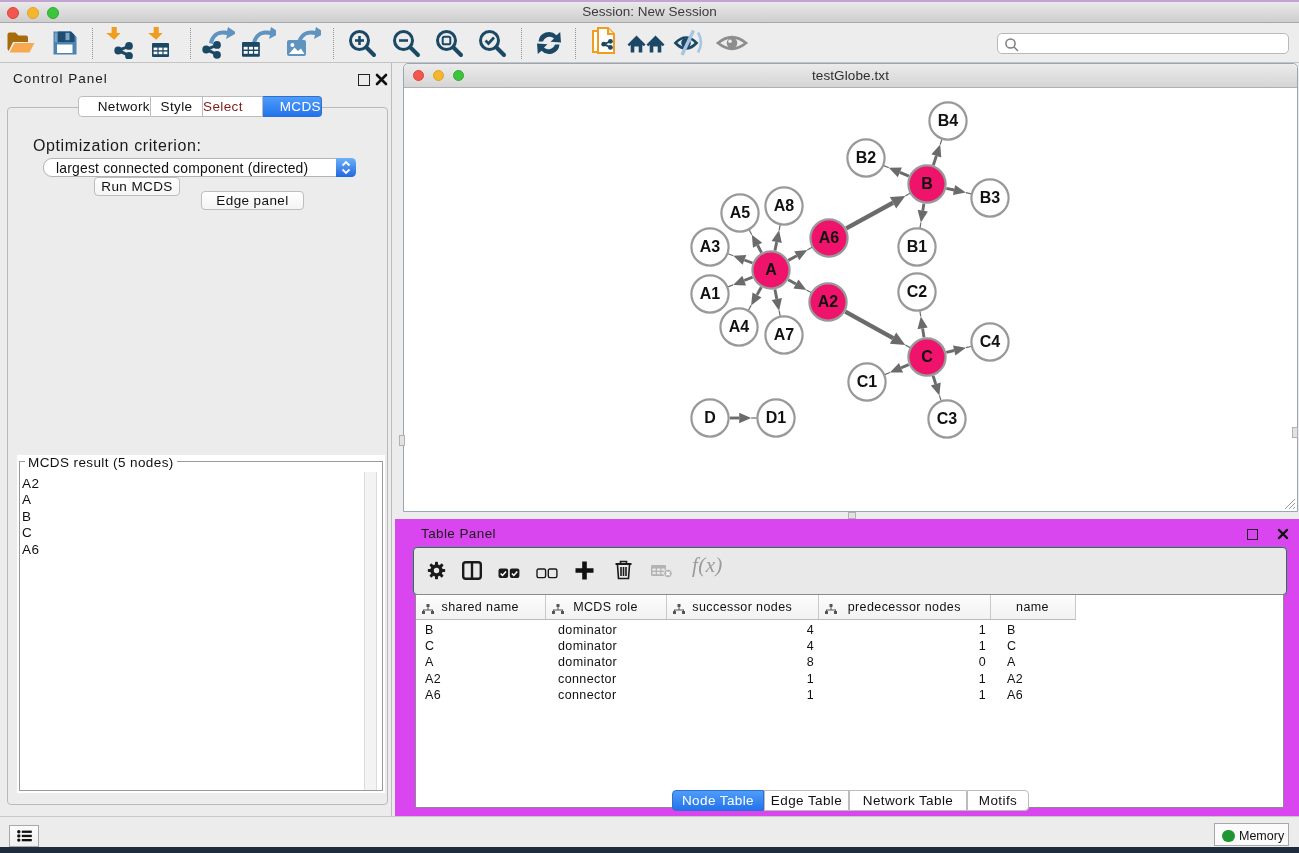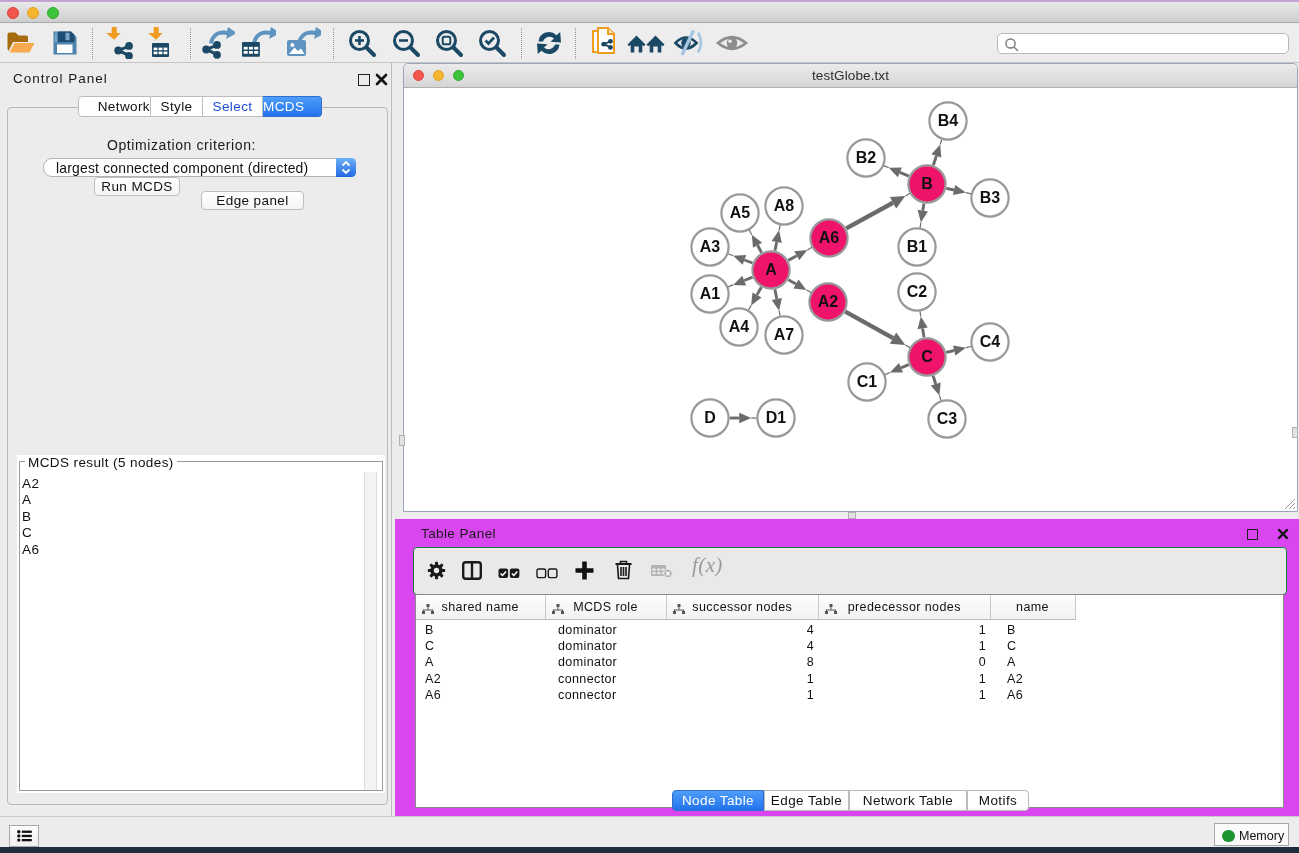--- a/index.html
+++ b/index.html
@@ -6,20 +6,21 @@
 .tl { position:absolute; top:6px; width:11px; height:11px; border-radius:50%; border:0.5px solid; box-sizing:border-box; }
 .mbtn { position:absolute; height:19px; background:linear-gradient(#ffffff,#f4f4f4); border:1px solid #bdbdbd;
   border-radius:4px; font-size:13.5px; text-align:center; line-height:18px; color:#111; box-sizing:border-box; }
 </style></head>
 <body>
 <div style="position:absolute;left:0;top:0;width:1299px;height:2px;background:#c2a3d2"></div>
 <div style="position:absolute;left:0;top:2px;width:1299px;height:20px;background:linear-gradient(#e9e9e9,#cecece);border-bottom:1px solid #a8a8a8;box-sizing:content-box">
   <div style="position:absolute;left:7px;top:4.5px;width:12px;height:12px;border-radius:50%;background:#f2574e;border:0.5px solid #e14138;box-sizing:border-box"></div>
   <div style="position:absolute;left:27px;top:4.5px;width:12px;height:12px;border-radius:50%;background:#f5b52f;border:0.5px solid #e0a223;box-sizing:border-box"></div>
   <div style="position:absolute;left:47px;top:4.5px;width:12px;height:12px;border-radius:50%;background:#3cc43c;border:0.5px solid #2fab30;box-sizing:border-box"></div>
+  <div style="position:absolute;left:0;right:0;top:2px;text-align:center;font-size:13.5px;letter-spacing:0px;color:#3b3b3b">Session: New Session</div>
 </div>
 <div style="position:absolute;left:0;top:23px;width:1299px;height:40px;background:#ededed;border-bottom:1px solid #c4c4c4;box-sizing:border-box">
 <div style="position:absolute;left:7px;top:9px;width:28px;height:21px"><svg width="28" height="21" viewBox="0 0 28 21">
         <path d="M0.5 17 V2.5 Q0.5 0.5 2.5 0.5 H8.5 L11.5 3.5 H19 Q21 3.5 21 5.5 V10 H6 L1.5 19z" fill="#a66b0d"></path>
         <path d="M2.5 20.5 L7.5 11 H27.5 L22.5 20.5z" fill="#f6a94e"></path>
       </svg></div>
     <div style="position:absolute;left:53px;top:8px;width:24px;height:24px"><svg width="24" height="24" viewBox="0 0 24 24">
         <path d="M0.5 0.5 H18 L23.5 6 V23.5 H0.5z" fill="#4d83ac"></path>
         <path d="M5 0.5 H18 L21.5 4 V11 H5z" fill="#1d4d72"></path>
         <rect x="12.5" y="1.8" width="4" height="7.4" fill="#7aa7c8"></rect>
@@ -183,24 +184,24 @@
   <div style="position:absolute;left:13px;top:8px;font-size:13.5px;letter-spacing:1px;color:#1a1a1a">Control Panel</div>
   <div style="position:absolute;left:358px;top:11px;width:10px;height:10px;border:1.6px solid #222"></div>
   <svg style="position:absolute;left:375px;top:10px" width="13" height="13" viewBox="0 0 13 13">
       <path d="M2 2 L11 11 M11 2 L2 11" stroke="#111" stroke-width="2.6" stroke-linecap="round"></path>
     </svg>
   <div style="position:absolute;left:7px;top:44px;width:379px;height:696px;border:1px solid #b9b9b9;border-radius:4px"></div>
 </div>
 <div id="tabs">
   <div style="position:absolute;left:78px;top:96px;width:73px;height:21px;background:#fff;color:#111;border:1px solid #bcbcbc;border-radius:4px 0 0 4px;border-left-width:1px;font-size:13.5px;text-align:right;line-height:20px;box-sizing:border-box">Network</div>
     <div style="position:absolute;left:151px;top:96px;width:52px;height:21px;background:#fff;color:#111;border:1px solid #bcbcbc;border-left-width:0px;font-size:13.5px;text-align:center;line-height:20px;box-sizing:border-box">Style</div>
-    <div style="position:absolute;left:203px;top:96px;width:60px;height:21px;background:#fff;color:#1d4ed8;border:1px solid #bcbcbc;border-left-width:0px;font-size:13.5px;text-align:center;line-height:20px;box-sizing:border-box">Select</div>
-    <div style="position:absolute;left:263px;top:96px;width:59px;height:21px;background:linear-gradient(#4f9df9,#2273ec);color:#fff;border:1px solid #2e6fd0;border-radius:0 4px 4px 0;border-left-width:0px;font-size:13.5px;text-align:left;line-height:20px;box-sizing:border-box">MCDS</div>
-</div>
-<div style="position:absolute;left:25px;top:137px;width:313px;text-align:center;font-size:14px;letter-spacing:0.6px;color:#1a1a1a">Optimization criterion:</div>
+    <div style="position:absolute;left:203px;top:96px;width:60px;height:21px;background:#fff;color:#7f1d1d;border:1px solid #bcbcbc;border-left-width:0px;font-size:13.5px;line-height:20px;box-sizing:border-box">Select</div>
+    <div style="position:absolute;left:263px;top:96px;width:59px;height:21px;background:linear-gradient(#4f9df9,#2273ec);color:#fff;border:1px solid #2e6fd0;border-radius:0 4px 4px 0;border-left-width:0px;font-size:13.5px;text-align:right;line-height:20px;box-sizing:border-box">MCDS</div>
+</div>
+<div style="position:absolute;left:33px;top:137px;width:313px;font-size:16px;letter-spacing:0.6px;color:#1a1a1a">Optimization criterion:</div>
 <div style="position:absolute;left:43px;top:158px;width:313px;height:19px;background:#fff;border:1px solid #b3b3b3;border-radius:9px;box-sizing:border-box">
   <div style="position:absolute;left:12px;top:0;line-height:18px;font-size:13.9px;letter-spacing:0.2px;color:#111;white-space:nowrap">largest connected component (directed)</div>
   <div style="position:absolute;right:-1px;top:-1px;width:20px;height:19px;border-radius:0 4.5px 4.5px 0;background:linear-gradient(#6fb0fa,#2068e0)">
     <svg width="20" height="19" viewBox="0 0 20 19">
         <path d="M6.5 7.5 L10 4 L13.5 7.5 M6.5 11.5 L10 15 L13.5 11.5" stroke="#fff" stroke-width="1.8" fill="none"></path>
       </svg>
   </div>
 </div>
 <div class="mbtn" style="left:94px;top:177px;width:86px">Run MCDS</div>
 <div class="mbtn" style="left:201px;top:191px;width:103px">Edge panel</div>

